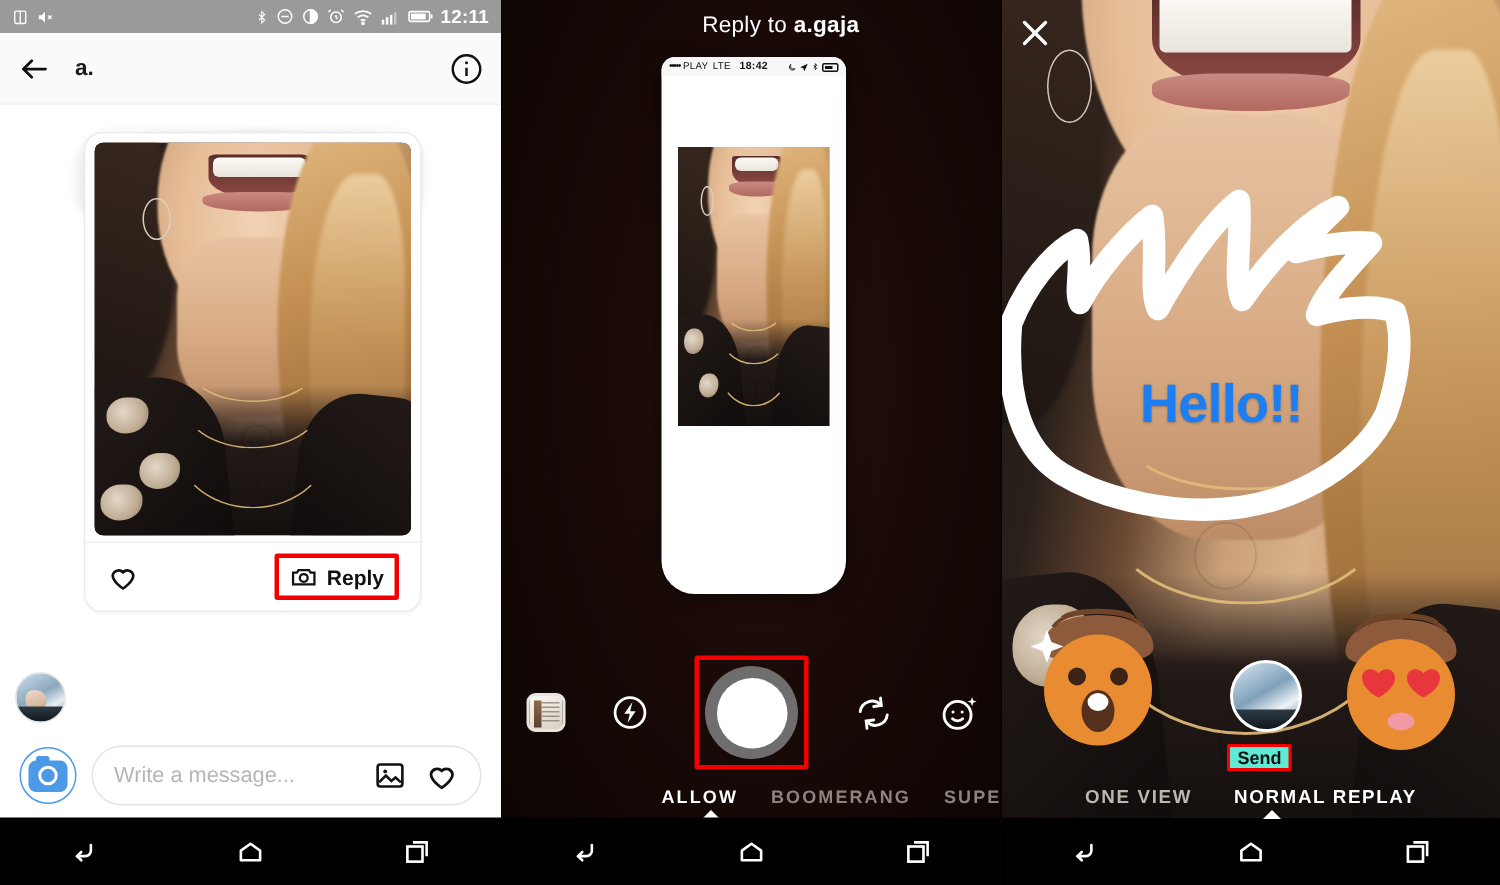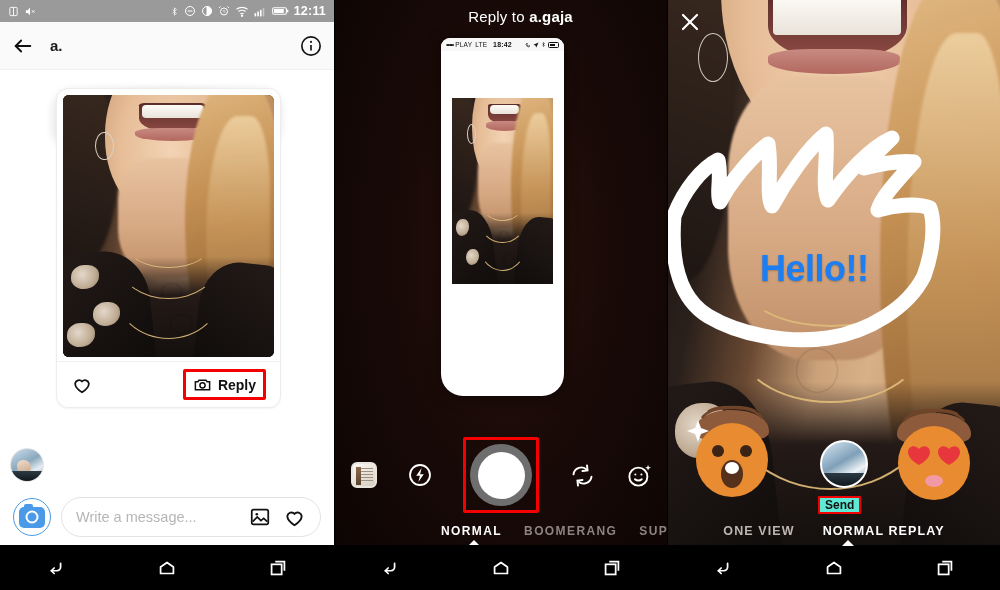--- a/index.html
+++ b/index.html
@@ -404,21 +404,21 @@
       <svg width="27" height="27" viewBox="0 0 24 24" fill="none" stroke="#fff" stroke-width="1.7">
           <circle cx="11" cy="13" r="8"></circle>
           <circle cx="8.3" cy="11.2" r=".9" fill="#fff" stroke="none"></circle>
           <circle cx="13.7" cy="11.2" r=".9" fill="#fff" stroke="none"></circle>
           <path d="M8 15.3c1.6 1.6 4.4 1.6 6 0" stroke-linecap="round"></path>
           <path d="M19.6 2.4l.7 2 2 .7-2 .7-.7 2-.7-2-2-.7 2-.7z" fill="#fff" stroke="none"></path>
         </svg>
     </div>
 
     <div class="modes">
-      <span class="active">NORMAL</span>
+      <span class="active">ALLOW</span>
       <span>BOOMERANG</span>
       <span>SUPE</span>
     </div>
     <div class="mode-caret"></div>
 
     <div class="navbar">
       <svg width="22" height="22" viewBox="0 0 24 24" fill="none" stroke="#fff" stroke-width="1.9" stroke-linecap="round">
           <path d="M17 7v4a4 4 0 01-4 4H7"></path>
           <polyline points="10,12 7,15 10,18"></polyline>
         </svg>

